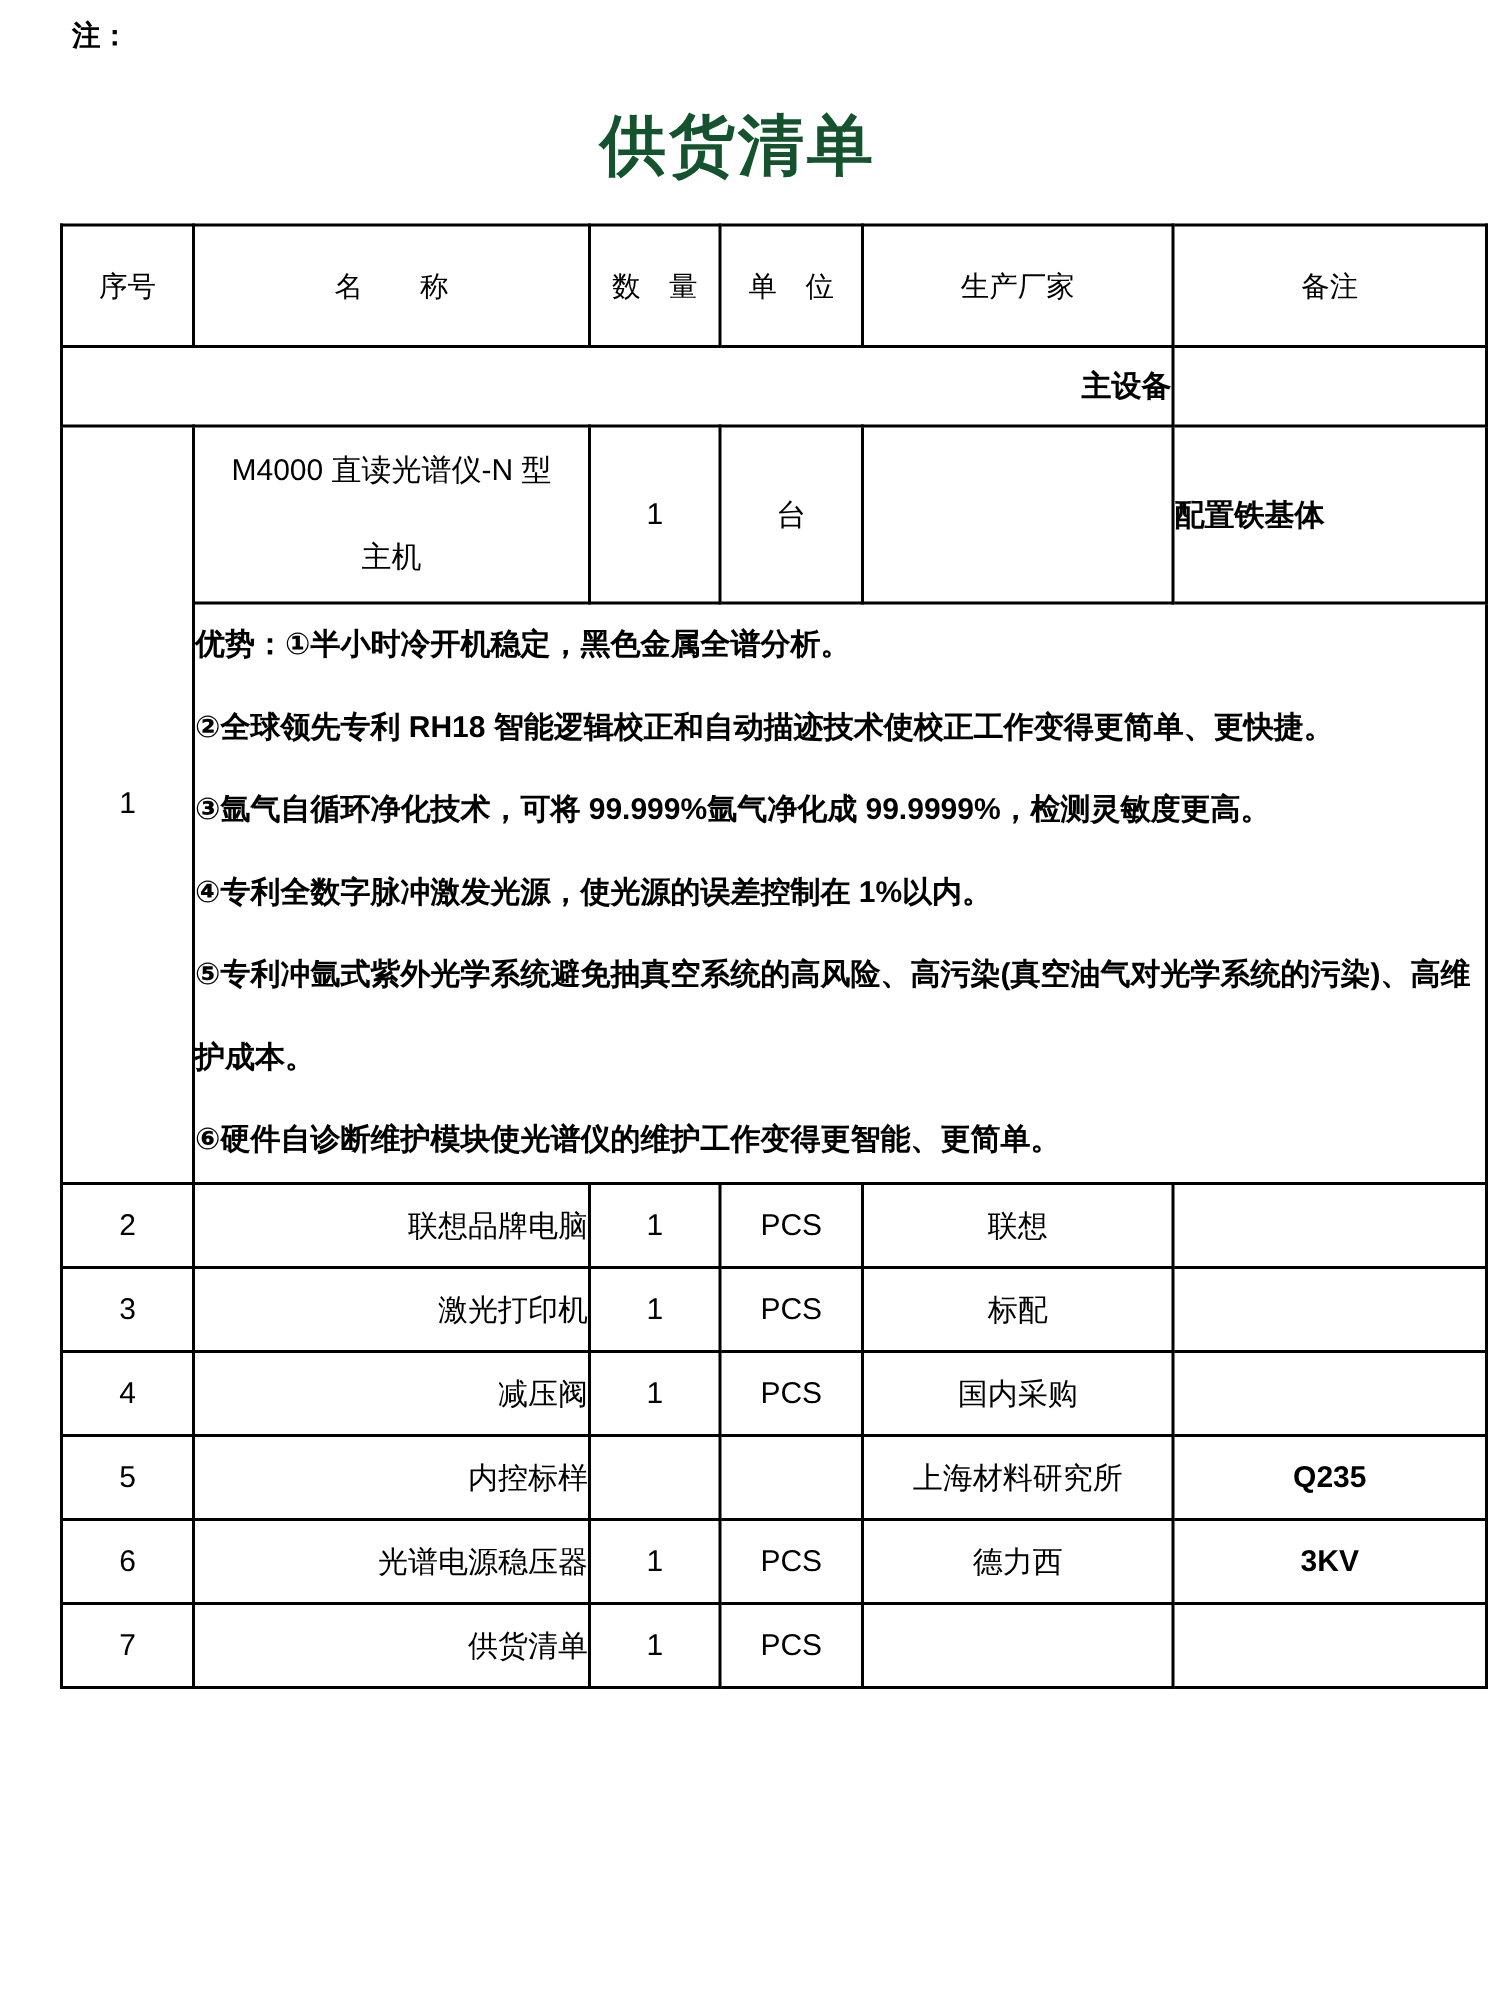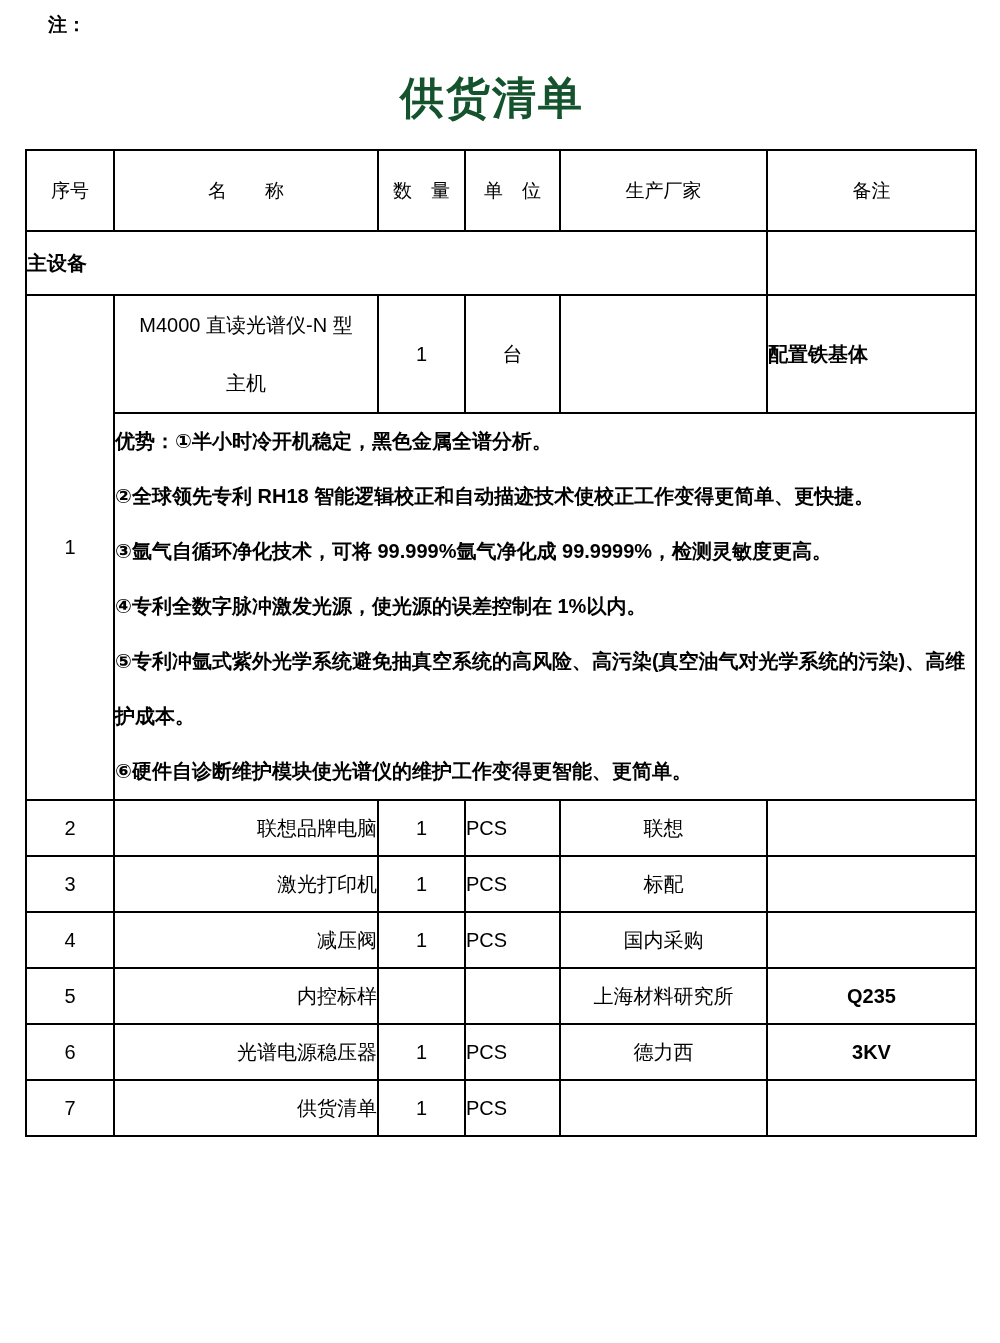--- a/index.html
+++ b/index.html
@@ -25,47 +25,47 @@
     font-weight: bold;
     color: #14532d;
     letter-spacing: 2px;
   }
 
   
   .supply-table {
     border-collapse: collapse;
     table-layout: fixed;
     width: 950px;
-    margin-left: 25px;
+    margin-left: 40px;
   }
   .supply-table td {
     border: 2px solid #000;
     font-size: 20px;
     padding: 0;
     vertical-align: middle;
     overflow: hidden;
   }
   .header-row td { height: 81px; font-size: 19px; text-align: center; font-weight: normal; }
-  .section-row td { height: 64px; }
+  .section-row td { height: 53px; text-align: right; }
   .section-cell { font-weight: bold; padding-left: 12px; }
   .main-row td { height: 115px; }
   .name-main { text-align: center; white-space: pre-line; line-height: 58px; }
   .center { text-align: center; }
   .remark-left { font-weight: bold; padding-left: 8px; font-size: 20px; }
   .adv-cell {
     vertical-align: top;
     padding: 8px 14px 0 10px;
     font-weight: bold;
     line-height: 55px;
     font-size: 20px;
   }
   .adv-cell div { min-height: 55px; }
   .data-row td { height: 56px; }
   .name-cell { padding-left: 10px; text-align: right; }
-  .unit-cell { padding-left: 8px; text-align: left; }
+  .unit-cell { padding-left: 8px; text-align: center; }
   .remark-center { text-align: center; font-weight: bold; }
 </style>
 </head>
 <body>
 
 <div class="page">
 
   <div class="notes">
     <div class="note-title">注：</div>
   </div>

